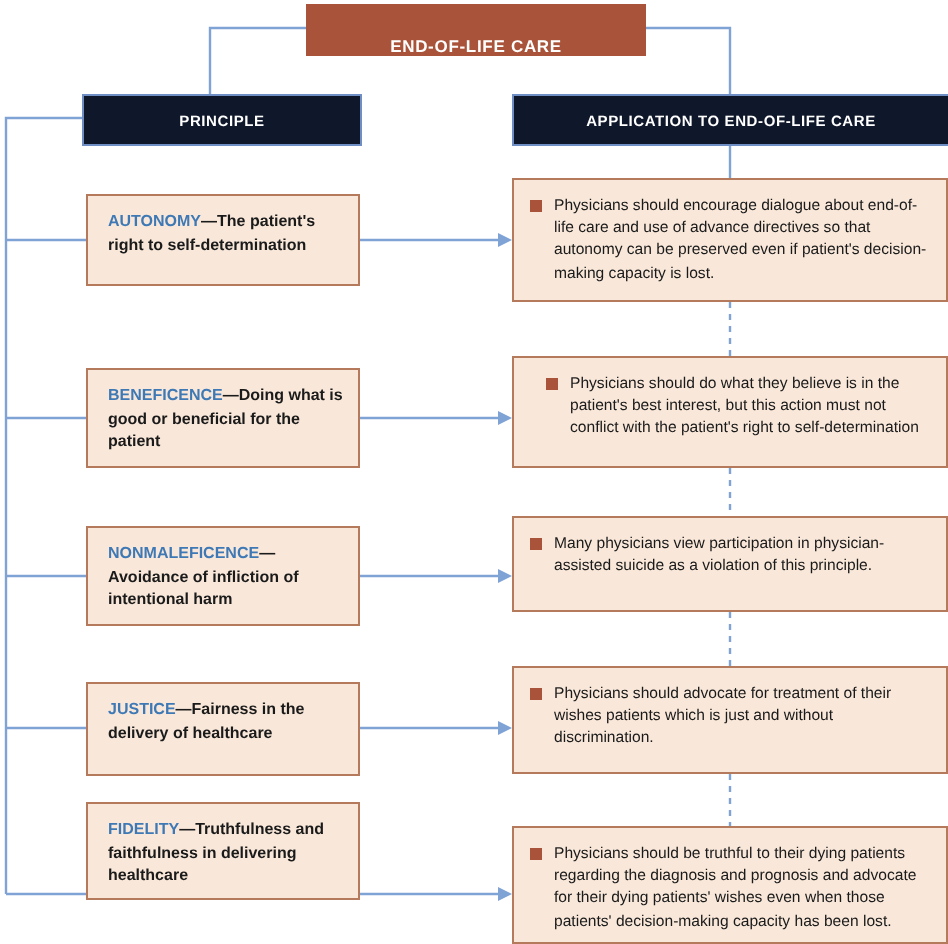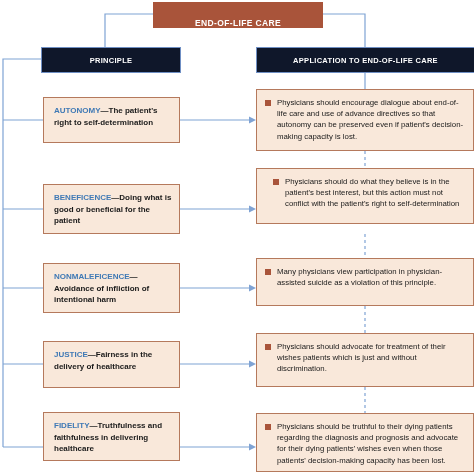--- a/index.html
+++ b/index.html
@@ -121,24 +121,24 @@
     font-size: 7.8px;
     line-height: 11.2px;
     color: #1a1a1a;
   }
 
   
   #principle-box-0 { top: 97px;  height: 46px; }
   #principle-box-1 { top: 184px; height: 50px; }
   #principle-box-2 { top: 263px; height: 50px; }
   #principle-box-3 { top: 341px; height: 47px; }
-  #principle-box-4 { top: 412px; height: 49px; }
+  #principle-box-4 { top: 401px; height: 49px; }
 
   #application-box-0 { top: 89px;  height: 62px; }
-  #application-box-1 { top: 168px; height: 56px; padding-left: 16px; }
+  #application-box-1 { top: 178px; height: 56px; padding-left: 16px; }
   #application-box-2 { top: 258px; height: 48px; }
   #application-box-3 { top: 333px; height: 54px; }
   #application-box-4 { top: 413px; height: 59px; }
 </style>
 </head>
 <body>
 
 <div id="canvas">
 
   <svg id="wires" viewBox="0 0 474 472" width="474" height="472">

